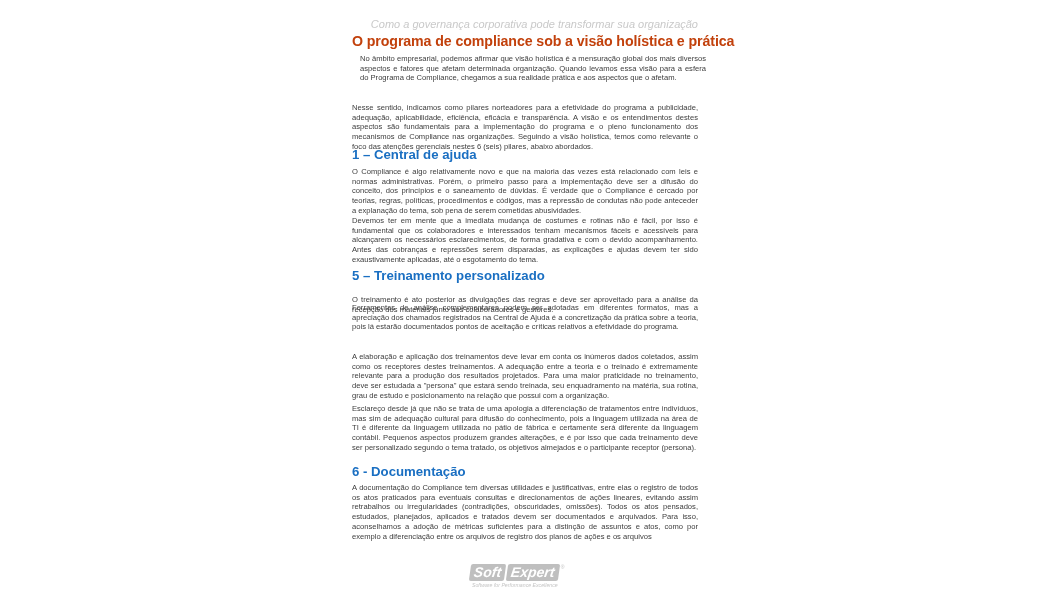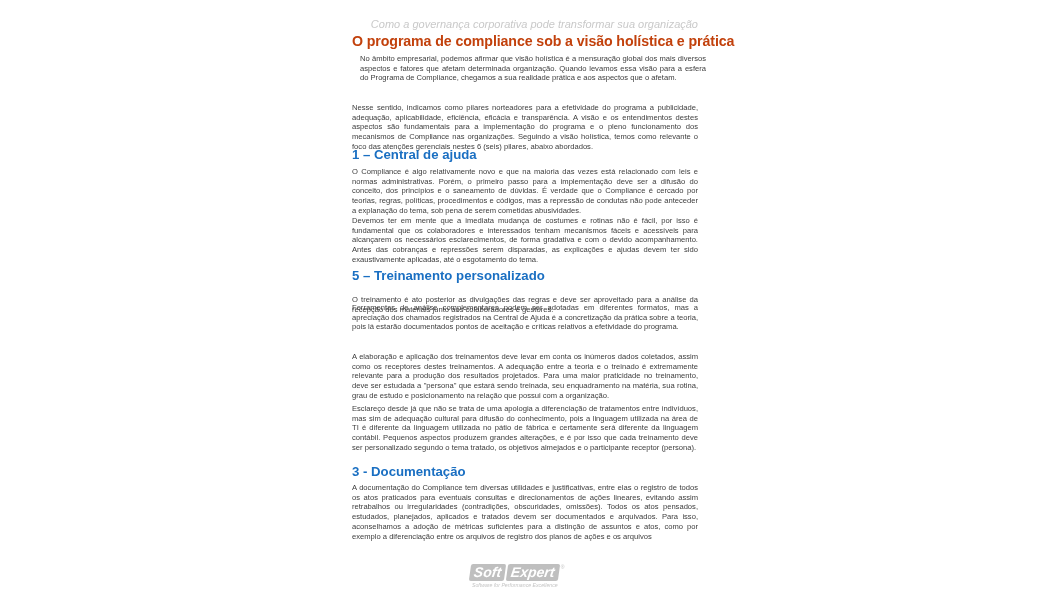--- a/index.html
+++ b/index.html
@@ -56,21 +56,21 @@
 <h2 class="section-title" style="top:147px;margin:0">1 – Central de ajuda</h2>
 <p class="para" style="top:167px;margin:0">O Compliance é algo relativamente novo e que na maioria das vezes está relacionado com leis e normas administrativas. Porém, o primeiro passo para a implementação deve ser a difusão do conceito, dos princípios e o saneamento de dúvidas. É verdade que o Compliance é cercado por teorias, regras, políticas, procedimentos e códigos, mas a repressão de condutas não pode anteceder a explanação do tema, sob pena de serem cometidas abusividades.</p>
 <p class="para" style="top:216px;margin:0">Devemos ter em mente que a imediata mudança de costumes e rotinas não é fácil, por isso é fundamental que os colaboradores e interessados tenham mecanismos fáceis e acessíveis para alcançarem os necessários esclarecimentos, de forma gradativa e com o devido acompanhamento. Antes das cobranças e repressões serem disparadas, as explicações e ajudas devem ter sido exaustivamente aplicadas, até o esgotamento do tema.</p>
 
 <h2 class="section-title" style="top:268px;margin:0">5 – Treinamento personalizado</h2>
 <p class="para" style="top:295px;margin:0">O treinamento é ato posterior as divulgações das regras e deve ser aproveitado para a análise da recepção dos materiais junto aos colaboradores e gestores.</p>
 <p class="para" style="top:303px;margin:0">Ferramentas de análise complementares podem ser adotadas em diferentes formatos, mas a apreciação dos chamados registrados na Central de Ajuda é a concretização da prática sobre a teoria, pois lá estarão documentados pontos de aceitação e críticas relativos a efetividade do programa.</p>
 <p class="para" style="top:352px;margin:0">A elaboração e aplicação dos treinamentos deve levar em conta os inúmeros dados coletados, assim como os receptores destes treinamentos. A adequação entre a teoria e o treinado é extremamente relevante para a produção dos resultados projetados. Para uma maior praticidade no treinamento, deve ser estudada a "persona" que estará sendo treinada, seu enquadramento na matéria, sua rotina, grau de estudo e posicionamento na relação que possui com a organização.</p>
 <p class="para" style="top:404px;margin:0">Esclareço desde já que não se trata de uma apologia a diferenciação de tratamentos entre indivíduos, mas sim de adequação cultural para difusão do conhecimento, pois a linguagem utilizada na área de TI é diferente da linguagem utilizada no pátio de fábrica e certamente será diferente da linguagem contábil. Pequenos aspectos produzem grandes alterações, e é por isso que cada treinamento deve ser personalizado segundo o tema tratado, os objetivos almejados e o participante receptor (persona).</p>
 
-<h2 class="section-title" style="top:464px;margin:0">3 - Documentação</h2>
+<h2 class="section-title" style="top:464px;margin:0">6 - Documentação</h2>
 <p class="para" style="top:483px;margin:0">A documentação do Compliance tem diversas utilidades e justificativas, entre elas o registro de todos os atos praticados para eventuais consultas e direcionamentos de ações lineares, evitando assim retrabalhos ou irregularidades (contradições, obscuridades, omissões). Todos os atos pensados, estudados, planejados, aplicados e tratados devem ser documentados e arquivados. Para isso, aconselhamos a adoção de métricas suficientes para a distinção de assuntos e atos, como por exemplo a diferenciação entre os arquivos de registro dos planos de ações e os arquivos</p>
 
 <div class="logo">
   <div class="logo-box">
     <span class="logo-soft">Soft</span>
     <span class="logo-expert">Expert</span>
     <span class="logo-reg">®</span>
   </div>
   <div class="logo-tag">Software for Performance Excellence</div>
 </div>

